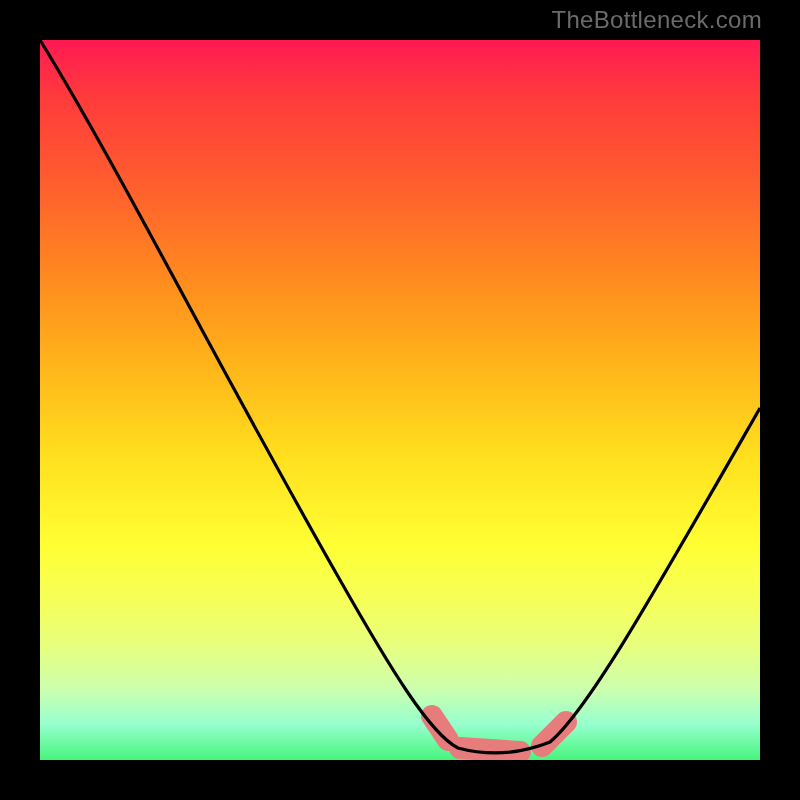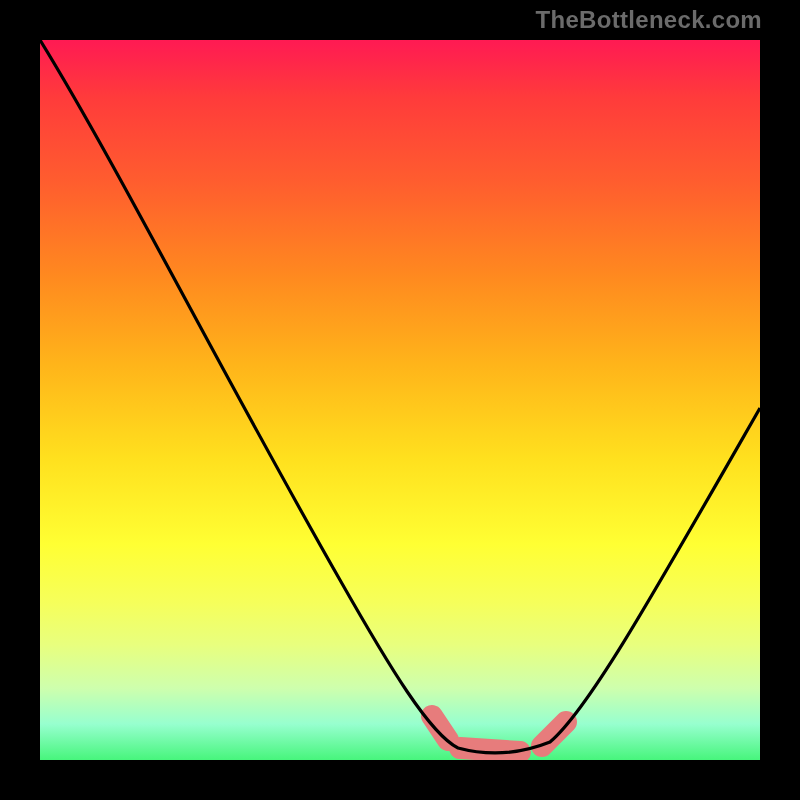--- a/index.html
+++ b/index.html
@@ -45,21 +45,21 @@
     position: absolute;
     top: 0;
     left: 0;
   }
   .watermark {
     position: absolute;
     top: 6px;
     right: 38px;
     color: #6b6b6b;
     font-size: 24px;
-    font-weight: 700;
+    font-weight: 400;
     letter-spacing: 0.3px;
   }
 </style>
 </head>
 <body>
 
 <div class="frame">
 
   <div class="watermark">TheBottleneck.com</div>
 

